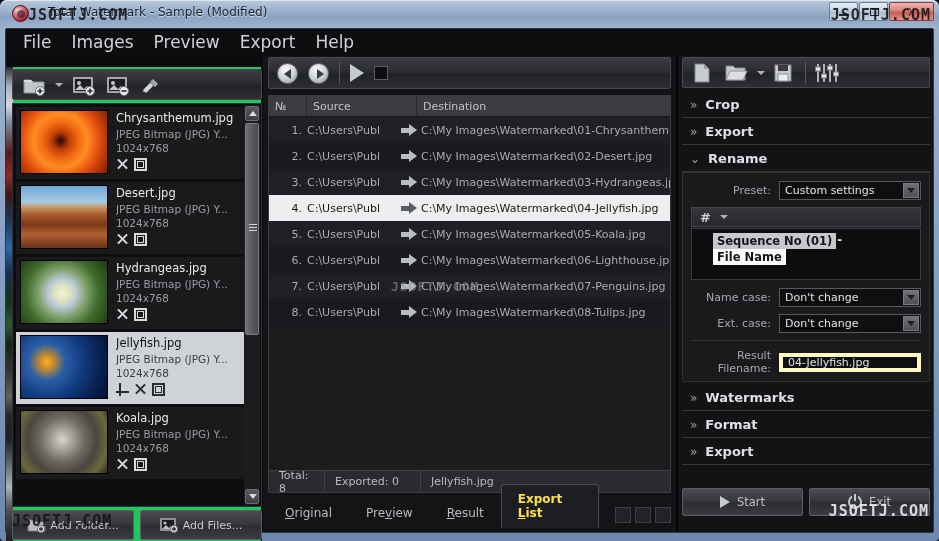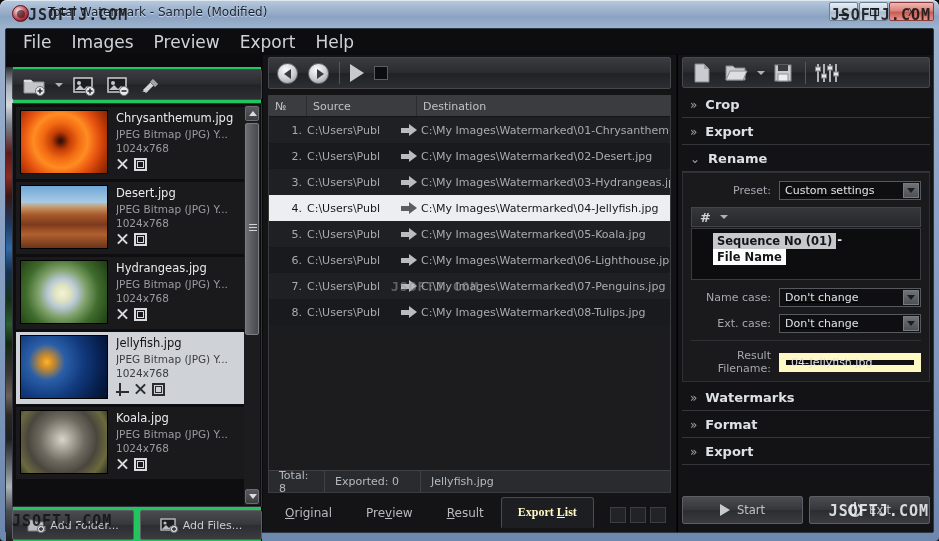--- a/index.html
+++ b/index.html
@@ -246,22 +246,22 @@
   
   .tabs-row {
     position:absolute; left:5px; bottom:4px; width:403px; height:32px;
     display:flex; align-items:flex-end; gap:0;
   }
   .tab {
     padding:7px 16px 7px; font-size:12px; color:#b8babe; cursor:pointer;
     background:transparent; border:1px solid transparent;
   }
   .tab.active {
-    background:#1d1e21; color:#fef9c3; font-weight:bold;
-    border:1px solid #4a4c50; border-bottom-color:#1d1e21; border-radius:3px 3px 0 0;font-family:Liberation Serif, serif;
+    background:#1d1e21; color:#fde047; font-weight:bold;
+    border:1px solid #4a4c50; border-bottom-color:#1d1e21; border-radius:3px 3px 0 0;
   }
   .tab u { text-decoration:underline; }
   .tabbox-group { display:flex; gap:4px; margin-left:16px; margin-bottom:5px; }
   .tabbox { width:16px; height:16px; border:1px solid #3c3e42; background:#222326; cursor:pointer; }
 
   
   .right-panel {
     position:absolute; left:671px; top:0; width:256px; height:477px; background:#131315;
     border-left:1px solid #000;
   }
@@ -311,25 +311,25 @@
     vertical-align:middle;
   }
   .tok.gray { background:#c6c8cc; color:#141518; }
   .tok.white { background:#fdfdfd; color:#141518; }
   .tok-dash { color:#e8eaec; font-weight:bold; font-size:11.5px; padding:0 1px; }
   .result-row {
     border-top:1px solid #2e3034; padding-top:8px; margin-top:2px;
     display:flex; align-items:center;
   }
   .textfield {
-    flex:1; height:19px; background:#0f0f11; border:7px solid #fef9c3;
+    flex:1; height:19px; background:#0f0f11; border:4px solid #fef9c3;
     display:flex; align-items:center; padding-left:5px; color:#dfe1e4; font-size:11px;
   }
   .right-bottom {
-    position:absolute; left:4px; bottom:8px; width:248px; height:28px; display:flex; gap:6px;
+    position:absolute; left:4px; bottom:16px; width:248px; height:28px; display:flex; gap:6px;
   }
   .rb-btn {
     flex:1; background: linear-gradient(180deg,#4a4c51 0%,#35373b 48%,#2b2d31 52%,#3a3c40 100%);
     border:1px solid #5c5e63; border-radius:2px; color:#c0c2c6; font-size:11.5px;
     display:flex; align-items:center; justify-content:center; gap:7px; cursor:pointer;
   }
   .start-tri { width:0;height:0;border-top:6px solid transparent;border-bottom:6px solid transparent;border-left:10px solid #c7cacd; }
   .power-ico {
     width:14px;height:14px;border-radius:50%; border:2px solid #c7cacd; position:relative;
   }

